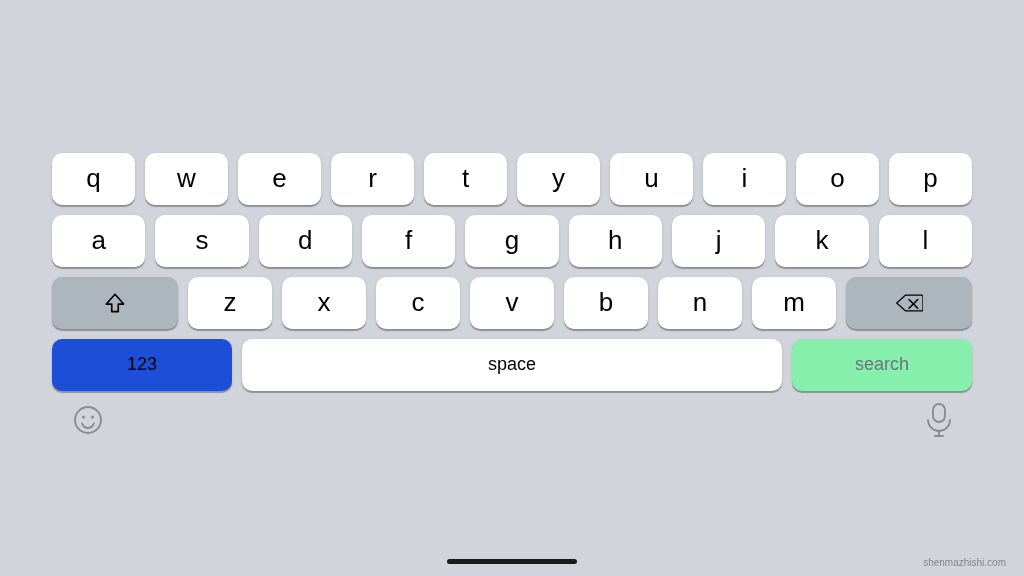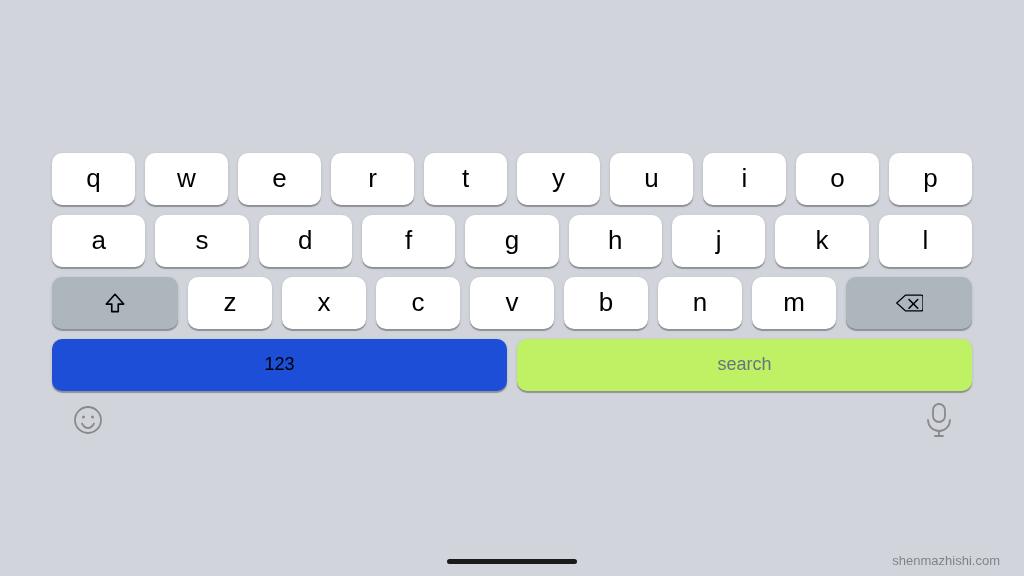--- a/index.html
+++ b/index.html
@@ -67,21 +67,21 @@
     }
 
     .key-space {
       background: #ffffff;
       flex: 6;
       font-size: 18px;
       font-weight: 300;
     }
 
     .key-search {
-      background: #bef264;
+      background: #86efac;
       flex: 2;
       font-size: 18px;
       font-weight: 300;
       color: #6b7280;
     }
 
     .bottom-bar {
       display: flex;
       justify-content: space-between;
       align-items: center;
@@ -109,22 +109,22 @@
       transform: translateX(-50%);
       width: 130px;
       height: 5px;
       background: #1a1a1a;
       border-radius: 3px;
     }
 
     .watermark {
       position: absolute;
       bottom: 8px;
-      right: 24px;
-      font-size: 13px;
+      right: 18px;
+      font-size: 10px;
       color: rgba(0,0,0,0.4);
       font-family: Arial, sans-serif;
     }
 
     
     .shift-arrow {
       width: 26px;
       height: 26px;
     }
 
@@ -181,20 +181,21 @@
       <svg class="backspace-icon" viewBox="0 0 32 22" fill="none">
         <path d="M12 2H30C31.1 2 32 2.9 32 4V18C32 19.1 31.1 20 30 20H12L2 11L12 2Z" stroke="#000" stroke-width="1.5" fill="none"></path>
         <line x1="16" y1="7" x2="26" y2="17" stroke="#000" stroke-width="1.8" stroke-linecap="round"></line>
         <line x1="26" y1="7" x2="16" y2="17" stroke="#000" stroke-width="1.8" stroke-linecap="round"></line>
       </svg>
     </div>
   </div>
 
   <div class="key-row">
     <div class="key key-123">123</div>
+    <div class="key key-space">space</div>
     <div class="key key-search">search</div>
   </div>
 </div>
 
 <div class="bottom-bar">
   <div class="emoji-icon">
     <svg width="32" height="32" viewBox="0 0 32 32" fill="none">
       <circle cx="16" cy="16" r="13" stroke="#8a8a8e" stroke-width="1.8" fill="none"></circle>
       <circle cx="11.5" cy="13" r="1.5" fill="#8a8a8e"></circle>
       <circle cx="20.5" cy="13" r="1.5" fill="#8a8a8e"></circle>

